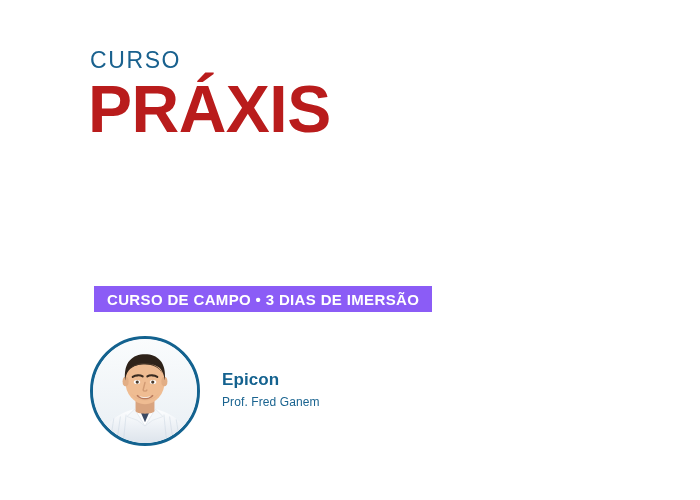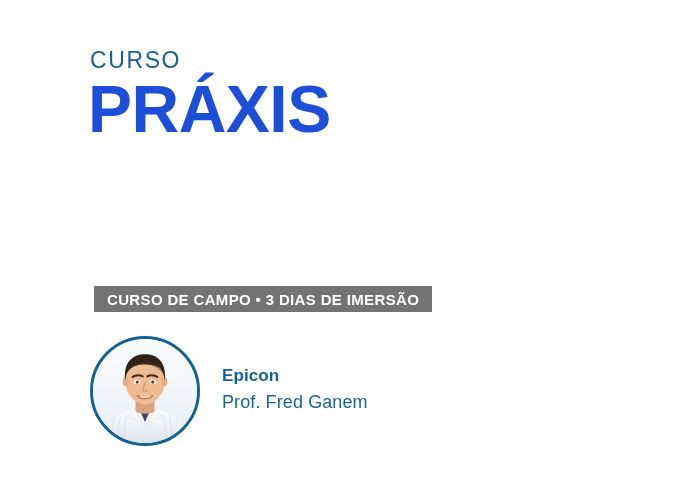--- a/index.html
+++ b/index.html
@@ -43,21 +43,21 @@
     position: absolute;
     left: 88px;
     top: 78px;
     width: 600px;
   }
 
   .title-main {
     font-size: 66px;
     font-weight: 800;
     letter-spacing: -0.5px;
-    color: #1d4ed8;
+    color: #b91c1c;
     line-height: 0.94;
     margin: 0;
     white-space: nowrap;
   }
 
   .title-sub {
     font-size: 54px;
     font-weight: 700;
     letter-spacing: -0.8px;
     color: #19618E;
@@ -69,21 +69,21 @@
   .title-sub.line2 { margin-top: -4px; }
 
   
   .ribbon {
     position: absolute;
     left: 94px;
     top: 286px;
     height: 26px;
     box-sizing: border-box;
     padding: 0 13px;
-    background: #737373;
+    background: #8b5cf6;
     display: flex;
     align-items: center;
     justify-content: center;
   }
   .ribbon-text {
     font-size: 15px;
     font-weight: 700;
     letter-spacing: 0.35px;
     color: #ffffff;
     line-height: 1;
@@ -121,21 +121,21 @@
   }
   .presenter-org {
     font-size: 17px;
     font-weight: 700;
     color: #14628F;
     line-height: 1.35;
     letter-spacing: 0.1px;
     white-space: nowrap;
   }
   .presenter-name {
-    font-size: 18px;
+    font-size: 12px;
     font-weight: 400;
     color: #1A6490;
     line-height: 1.4;
     letter-spacing: 0.1px;
     white-space: nowrap;
     margin-top: 2px;
   }
 </style>
 </head>
 <body>

